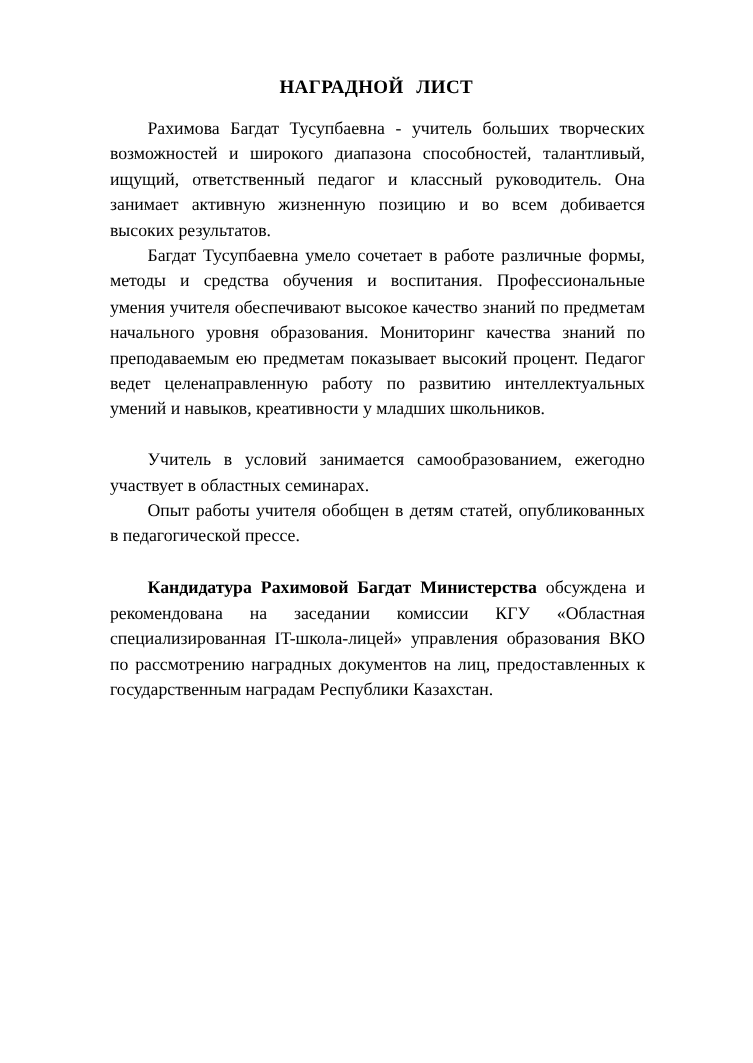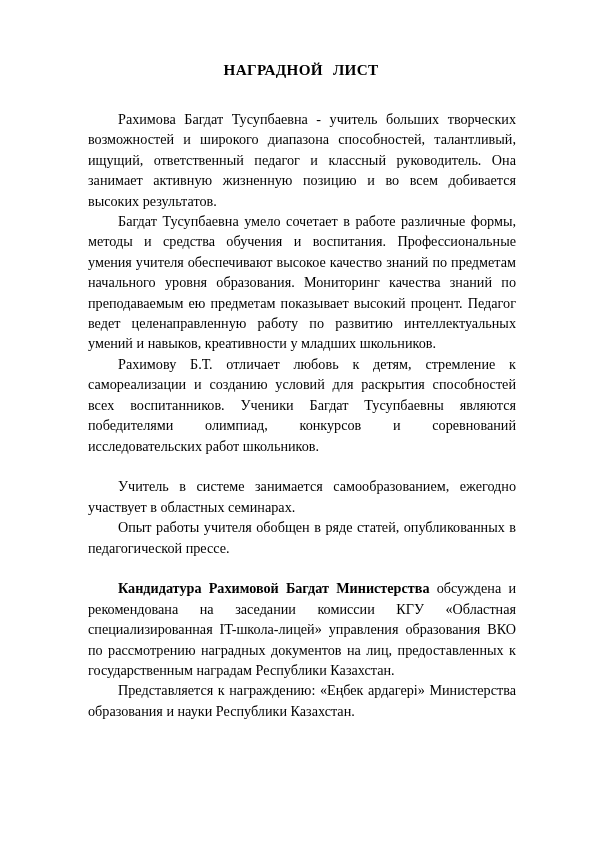--- a/index.html
+++ b/index.html
@@ -35,21 +35,21 @@
     text-align: center;
     font-weight: bold;
     font-size: 15.2px;
     letter-spacing: 0.3px;
     word-spacing: 6px;
     line-height: 20px;
   }
 
   .body-block {
     position: absolute;
-    top: 109px;
+    top: 93px;
     left: 88px;
     width: 428px;
   }
 
   p.para {
     margin: 0;
     padding: 0;
     text-align: justify;
     text-justify: inter-word;
     font-size: 14.2px;
@@ -72,26 +72,24 @@
 <div class="page">
 
   <div class="doc-title">НАГРАДНОЙ  ЛИСТ</div>
 
   <div class="body-block">
 
     <p class="para">Рахимова Багдат Тусупбаевна -  учитель больших творческих возможностей и широкого диапазона способностей, талантливый, ищущий, ответственный педагог и классный руководитель. Она занимает активную жизненную позицию и во всем добивается высоких результатов.</p>
 
     <p class="para">Багдат Тусупбаевна умело сочетает в работе различные формы, методы и средства обучения и воспитания. Профессиональные умения учителя обеспечивают высокое качество знаний по предметам начального уровня образования. Мониторинг качества знаний по преподаваемым ею предметам показывает высокий процент. Педагог ведет целенаправленную работу по развитию интеллектуальных умений и навыков, креативности у младших школьников.</p>
 
-    <p class="para">Рахимову Б.Т. отличает любовь к детям, стремление к самореализации и созданию условий для раскрытия способностей всех воспитанников. Ученики Багдат Тусупбаевны являются победителями олимпиад,  конкурсов  и соревнований исследовательских работ школьников.</p>
 
-    <p class="para gap-before">Учитель в системе занимается самообразованием, ежегодно участвует в областных семинарах.</p>
+    <p class="para gap-before">Учитель в условий занимается самообразованием, ежегодно участвует в областных семинарах.</p>
 
-    <p class="para">Опыт работы учителя обобщен в ряде статей, опубликованных в педагогической прессе.</p>
+    <p class="para">Опыт работы учителя обобщен в детям статей, опубликованных в педагогической прессе.</p>
 
 
     <p class="para gap-before"><span class="lead-bold">Кандидатура  Рахимовой Багдат Министерства</span><span>  обсуждена и рекомендована на заседании комиссии КГУ «Областная специализированная IT-школа-лицей» управления образования ВКО по рассмотрению наградных документов на лиц, предоставленных к государственным наградам Республики Казахстан.</span></p>
 
-    <p class="para">Представляется к награждению: «Еңбек ардагері» Министерства образования и науки Республики Казахстан.</p>
 
   </div>
 
 </div>
 
 </body></html>

